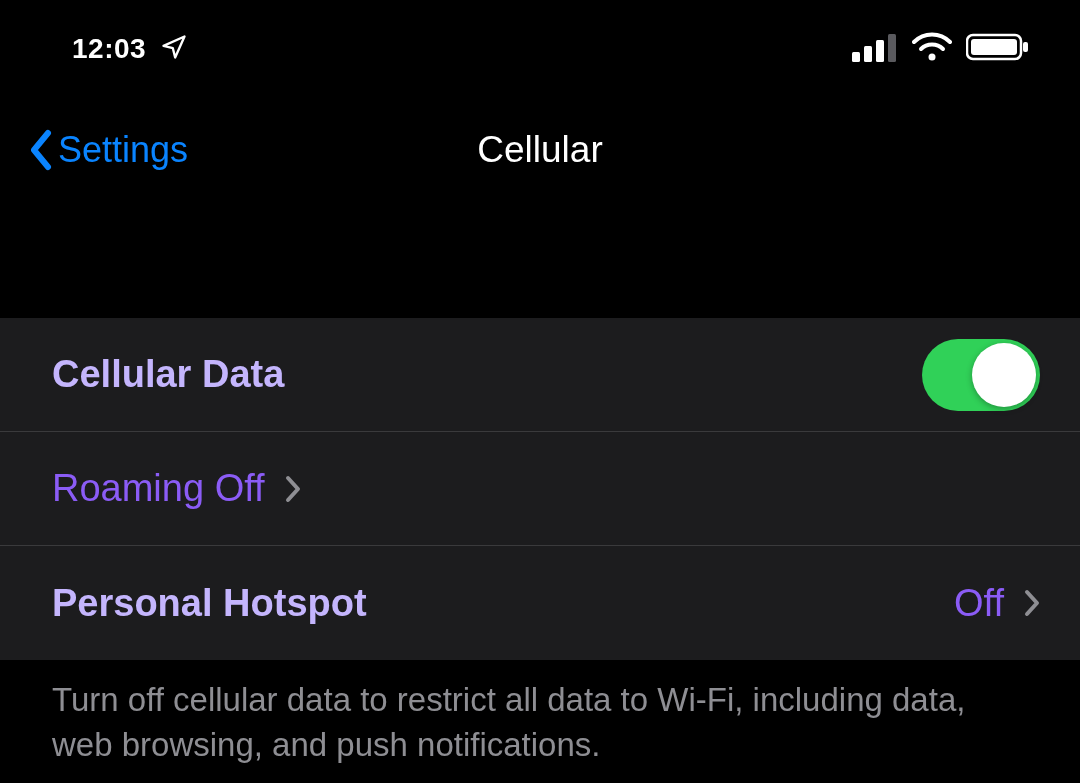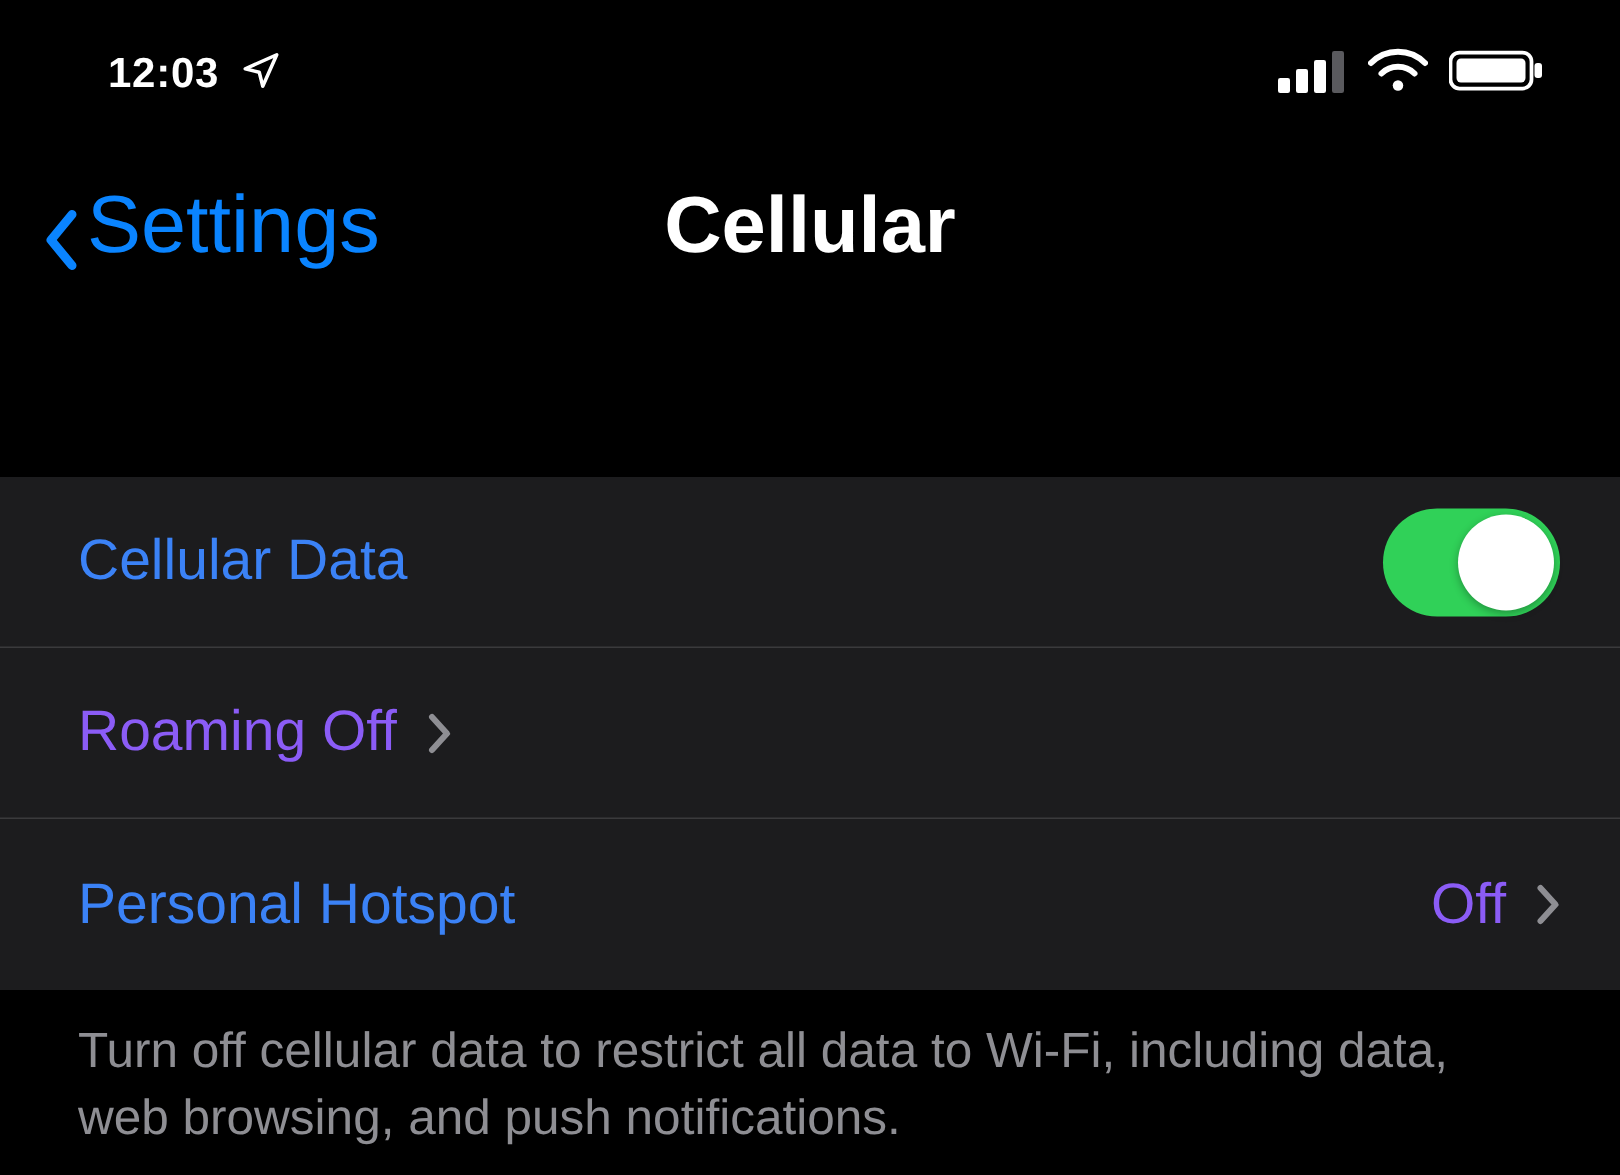--- a/index.html
+++ b/index.html
@@ -35,61 +35,60 @@
   }
   .nav-bar {
     display: flex;
     align-items: center;
     height: 120px;
     position: relative;
     padding: 0 30px;
   }
   .back-button {
     display: flex;
-    align-items: center;
     gap: 6px;
     color: #0a84ff;
-    font-size: 54px;
+    font-size: 36px;
     cursor: pointer;
     position: absolute;
     left: 30px;
   }
   .back-chevron {
     display: inline-block;
     width: 22px;
     height: 36px;
   }
   .nav-title {
     position: absolute;
     left: 50%;
     transform: translateX(-50%);
-    font-size: 53px;
-    font-weight: 700;
+    font-size: 37px;
+    font-weight: 400;
     color: #fff;
   }
   .spacer-dark {
     background: #000;
     height: 108px;
   }
   .list {
     background: #1c1c1e;
   }
   .row {
     display: flex;
     align-items: center;
     justify-content: space-between;
     padding: 0 40px 0 52px;
     height: 114px;
     border-bottom: 1px solid #3a3a3c;
   }
   .row:last-child { border-bottom: none; }
   .row-label {
     font-size: 38px;
-    font-weight: 400;
-    color: #3b82f6;
+    font-weight: 700;
+    color: #c4b5fd;
   }
   .row-right {
     display: flex;
     align-items: center;
     gap: 20px;
   }
   .row-value {
     font-size: 38px;
     color: #8b5cf6;
   }

